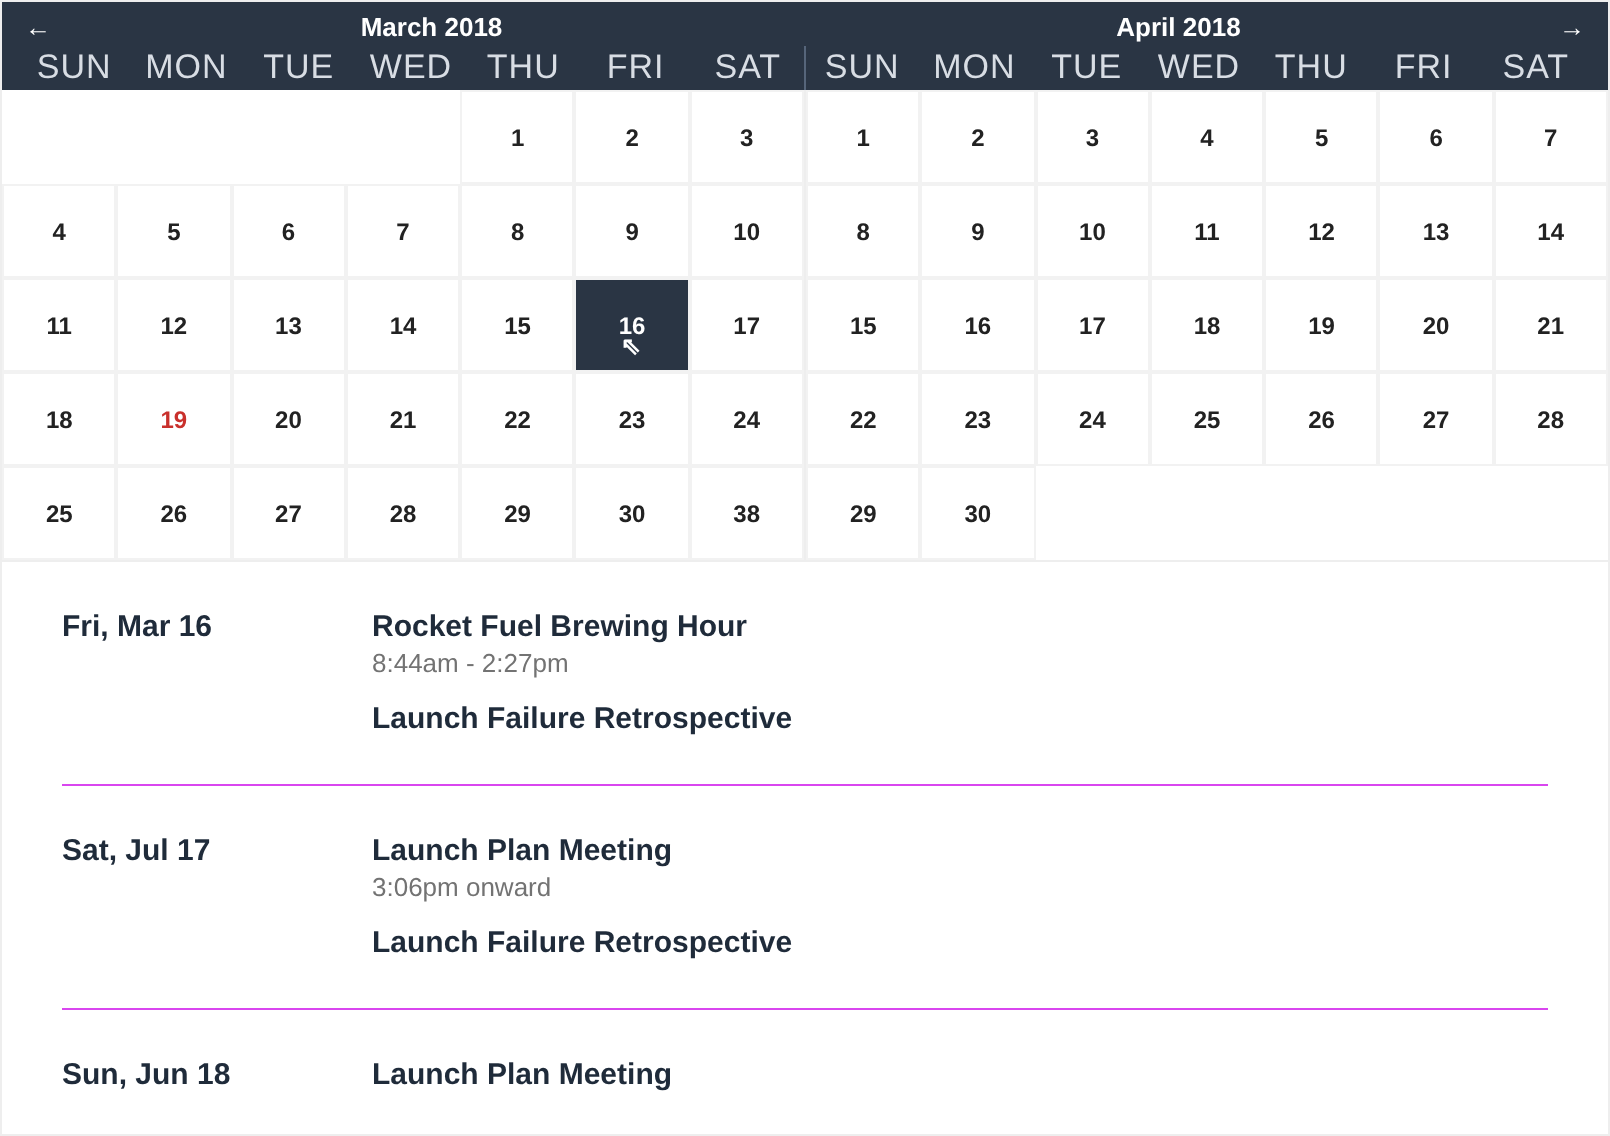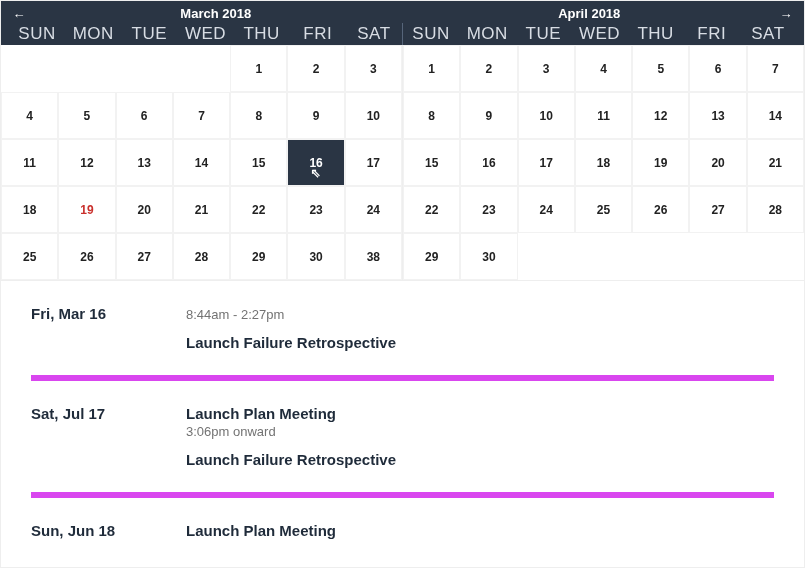--- a/index.html
+++ b/index.html
@@ -16,21 +16,21 @@
   .sep { width:1px; background:#56657a; height:100%; }
   .grid { display:flex; border-bottom:1px solid #eee; }
   .month-grid { flex:1; display:grid; grid-template-columns: repeat(7, 1fr); }
   .day { height:47px; display:flex; align-items:center; justify-content:center; font-size:12px; font-weight:600; color:#222; border:1px solid #f2f2f2; cursor:pointer; position:relative; }
   .day.blank { border:none; cursor:default; }
   .day.red { color:#c9302c; }
   .day.selected { background:#2a3544; color:#fff; }
   .vsep { width:1px; background:#eee; }
   .cursor-icon { position:absolute; top:26px; left:22px; font-size:12px; color:#fff; pointer-events:none; }
   .agenda { padding: 24px 30px 0 30px; flex:1; overflow:hidden; }
-  .agenda-day { display:flex; padding:0 0 24px 0; margin-bottom:24px; border-bottom:6px solid #d946ef; }
+  .agenda-day { display:flex; padding:0 0 24px 0; margin-bottom:24px; border-bottom:1px solid #d946ef; }
   .agenda-day:last-child { border-bottom:none; }
   .agenda-date { width:155px; font-weight:700; font-size:15px; color:#1f2b3a; }
   .events { flex:1; }
   .event { margin-bottom:12px; }
   .event:last-child { margin-bottom:0; }
   .event-title { font-weight:700; font-size:15px; color:#1f2b3a; }
   .event-time { font-size:13px; color:#737373; margin-top:2px; }
 </style>
 </head>
 <body>
@@ -137,20 +137,21 @@
         <div class="day">29</div>
         <div class="day">30</div>
       </div>
   </div>
 
   <div class="agenda" id="agenda">
       <div class="agenda-day">
         <div class="agenda-date">Fri, Mar 16</div>
         <div class="events">
           <div class="event">
+            <div class="event-title">Rocket Fuel Brewing Hour</div>
             <div class="event-time">8:44am - 2:27pm</div>
           </div>
           <div class="event">
             <div class="event-title">Launch Failure Retrospective</div>
           </div>
         </div>
       </div>
       <div class="agenda-day">
         <div class="agenda-date">Sat, Jul 17</div>
         <div class="events">

